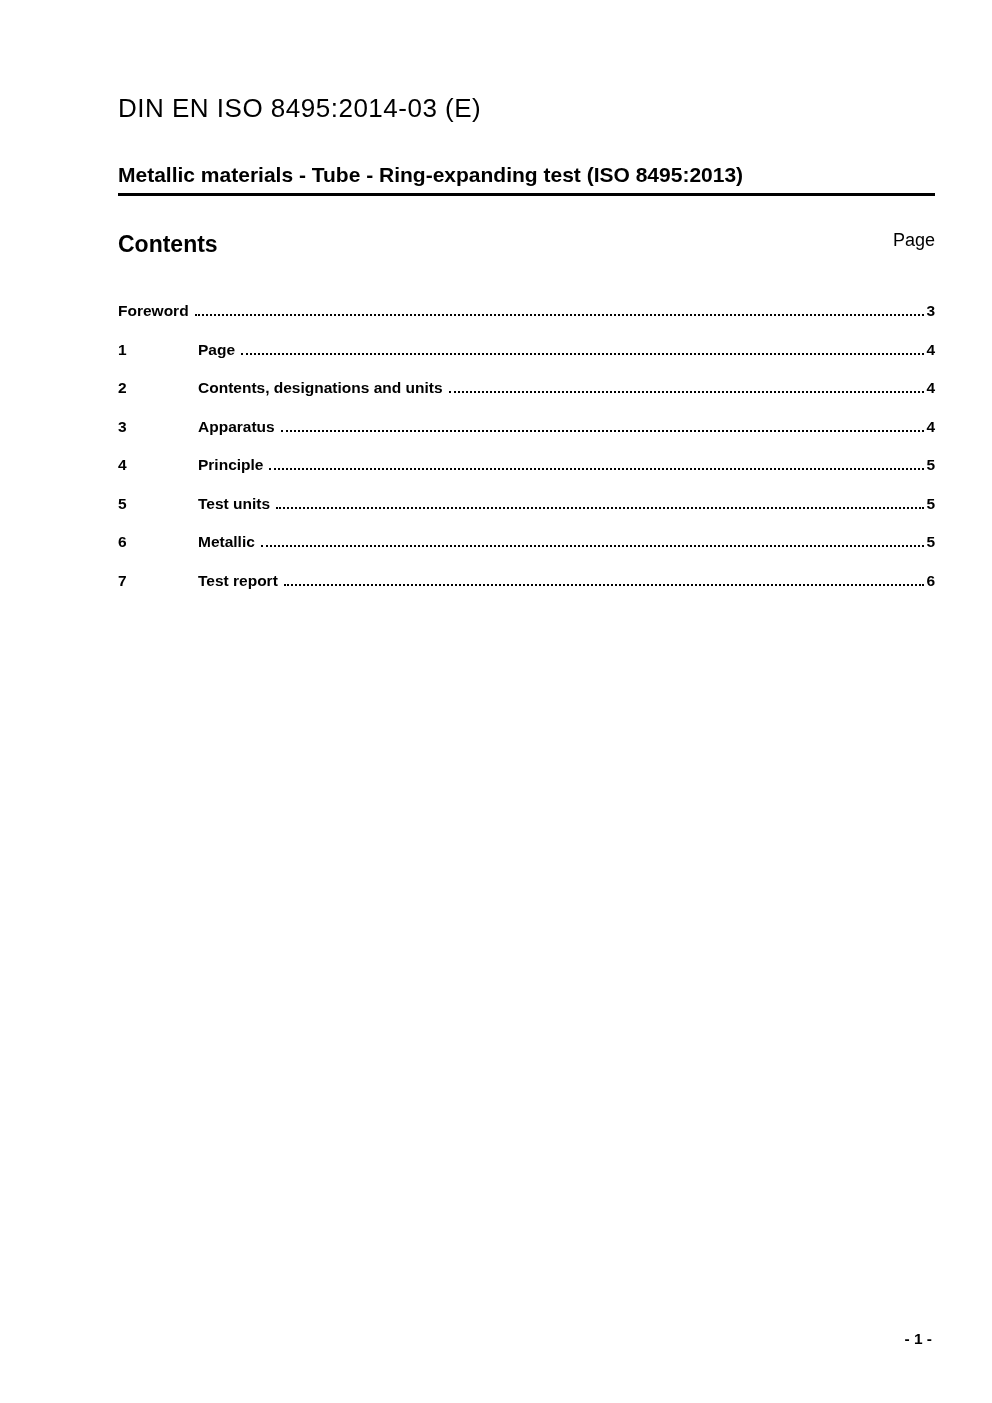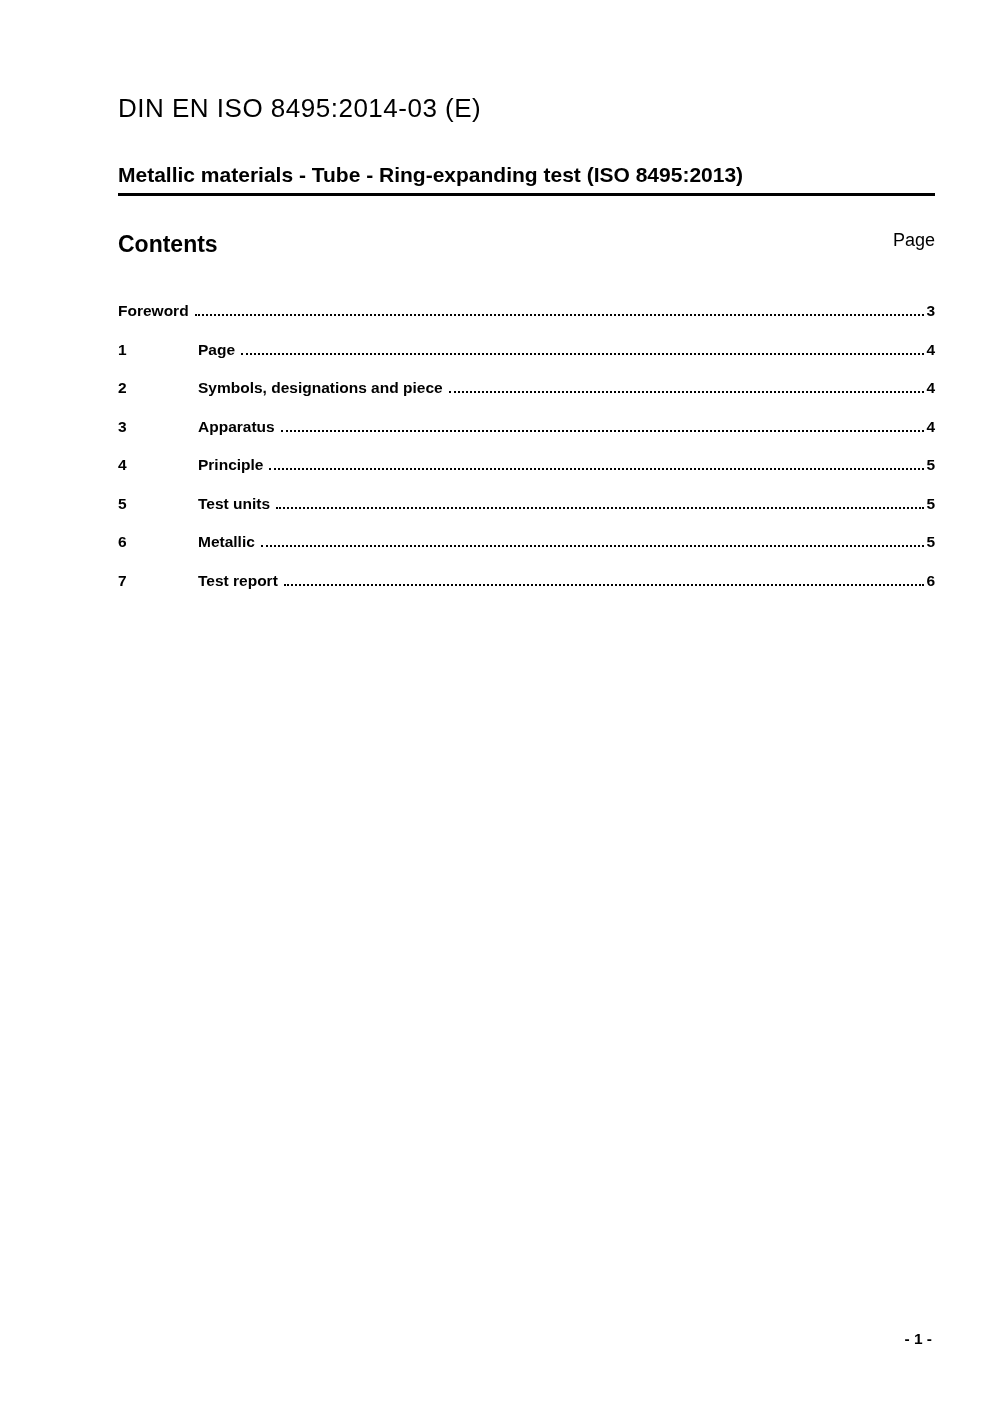--- a/index.html
+++ b/index.html
@@ -111,21 +111,21 @@
 
     <li class="toc-row">
       <span class="toc-num">1</span>
       <span class="toc-title">Page</span>
       <span class="leader"></span>
       <span class="toc-page">4</span>
     </li>
 
     <li class="toc-row">
       <span class="toc-num">2</span>
-      <span class="toc-title">Symbols, designations and piece</span>
+      <span class="toc-title">Contents, designations and units</span>
       <span class="leader"></span>
       <span class="toc-page">4</span>
     </li>
 
     <li class="toc-row">
       <span class="toc-num">3</span>
       <span class="toc-title">Apparatus</span>
       <span class="leader"></span>
       <span class="toc-page">4</span>
     </li>

